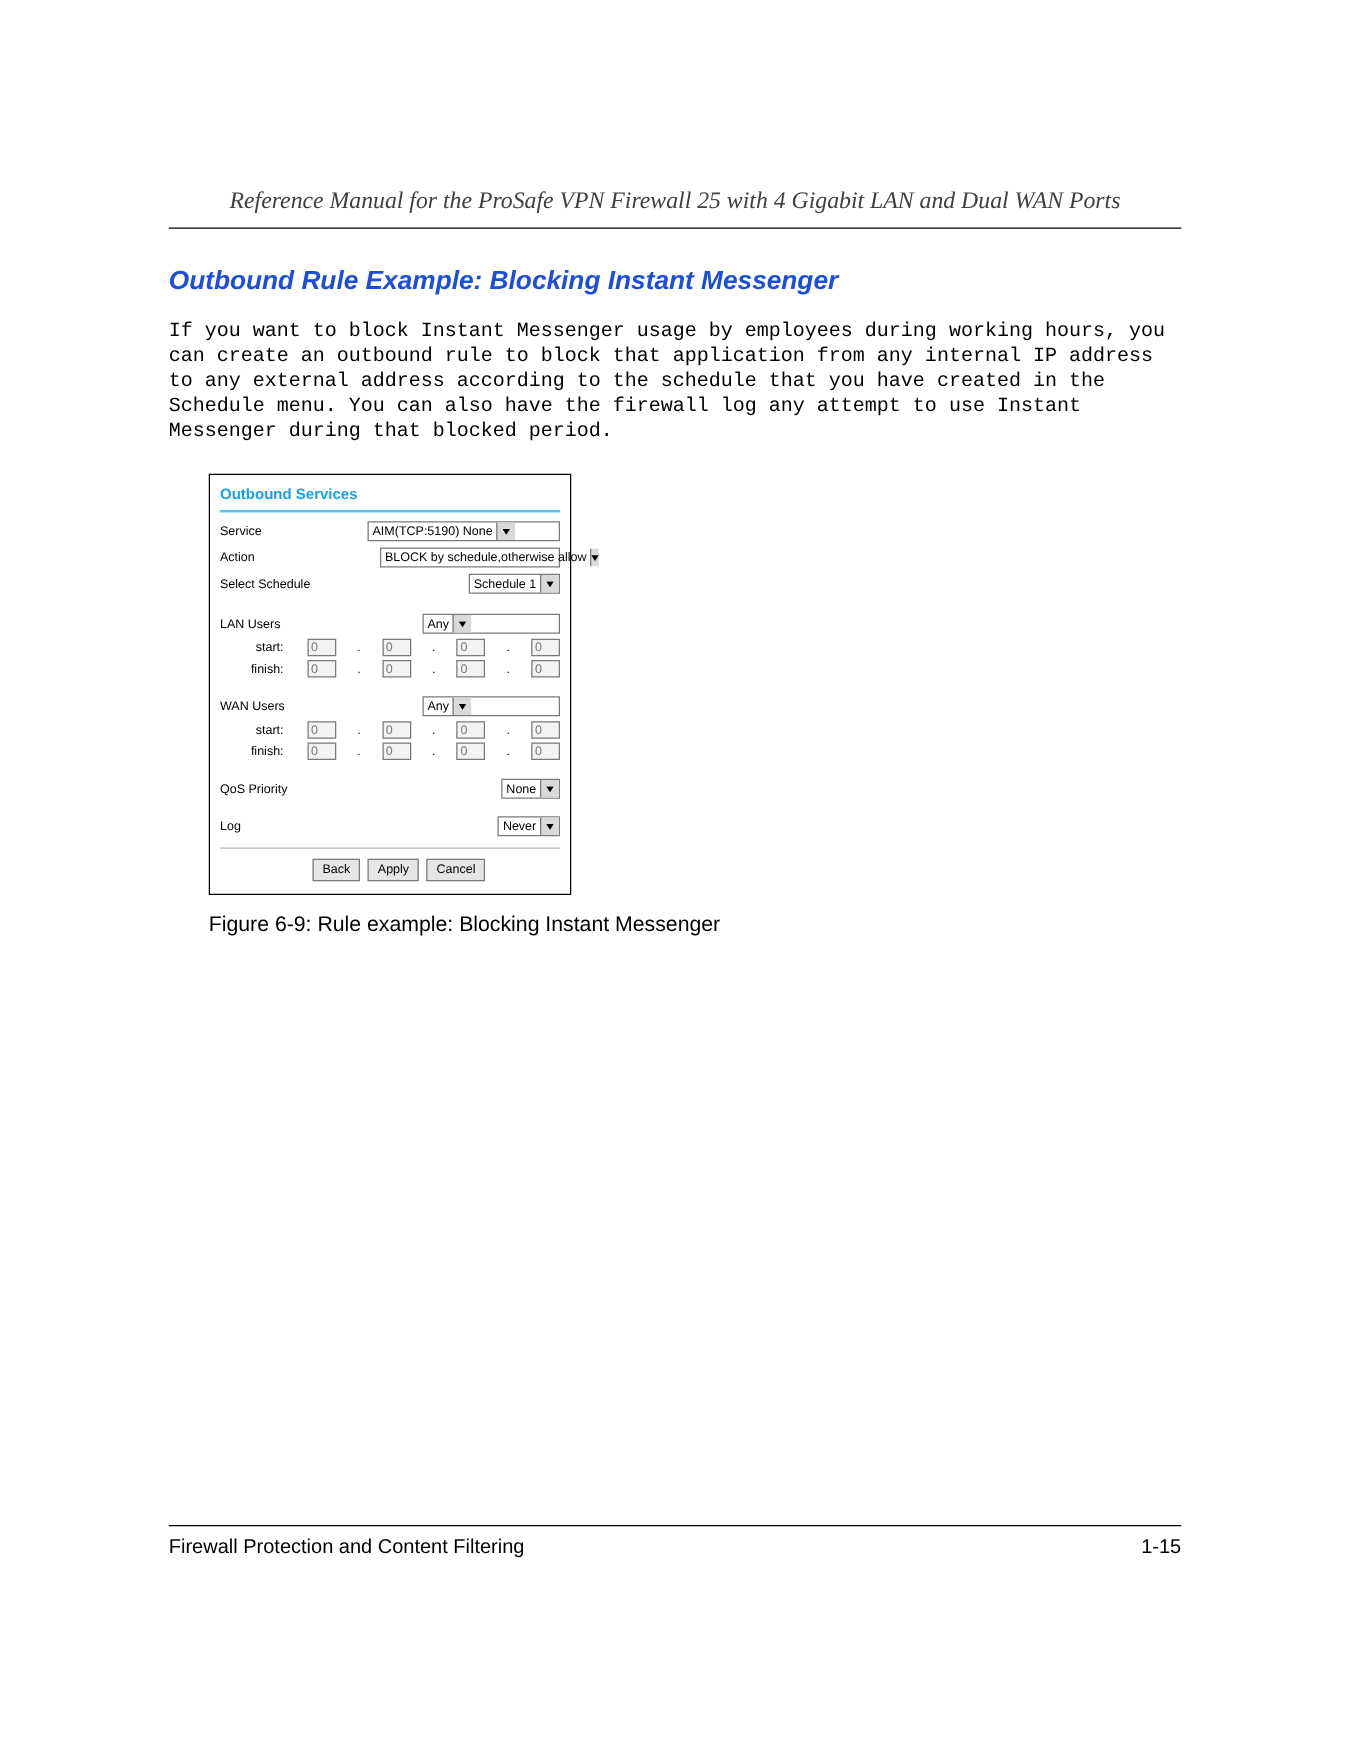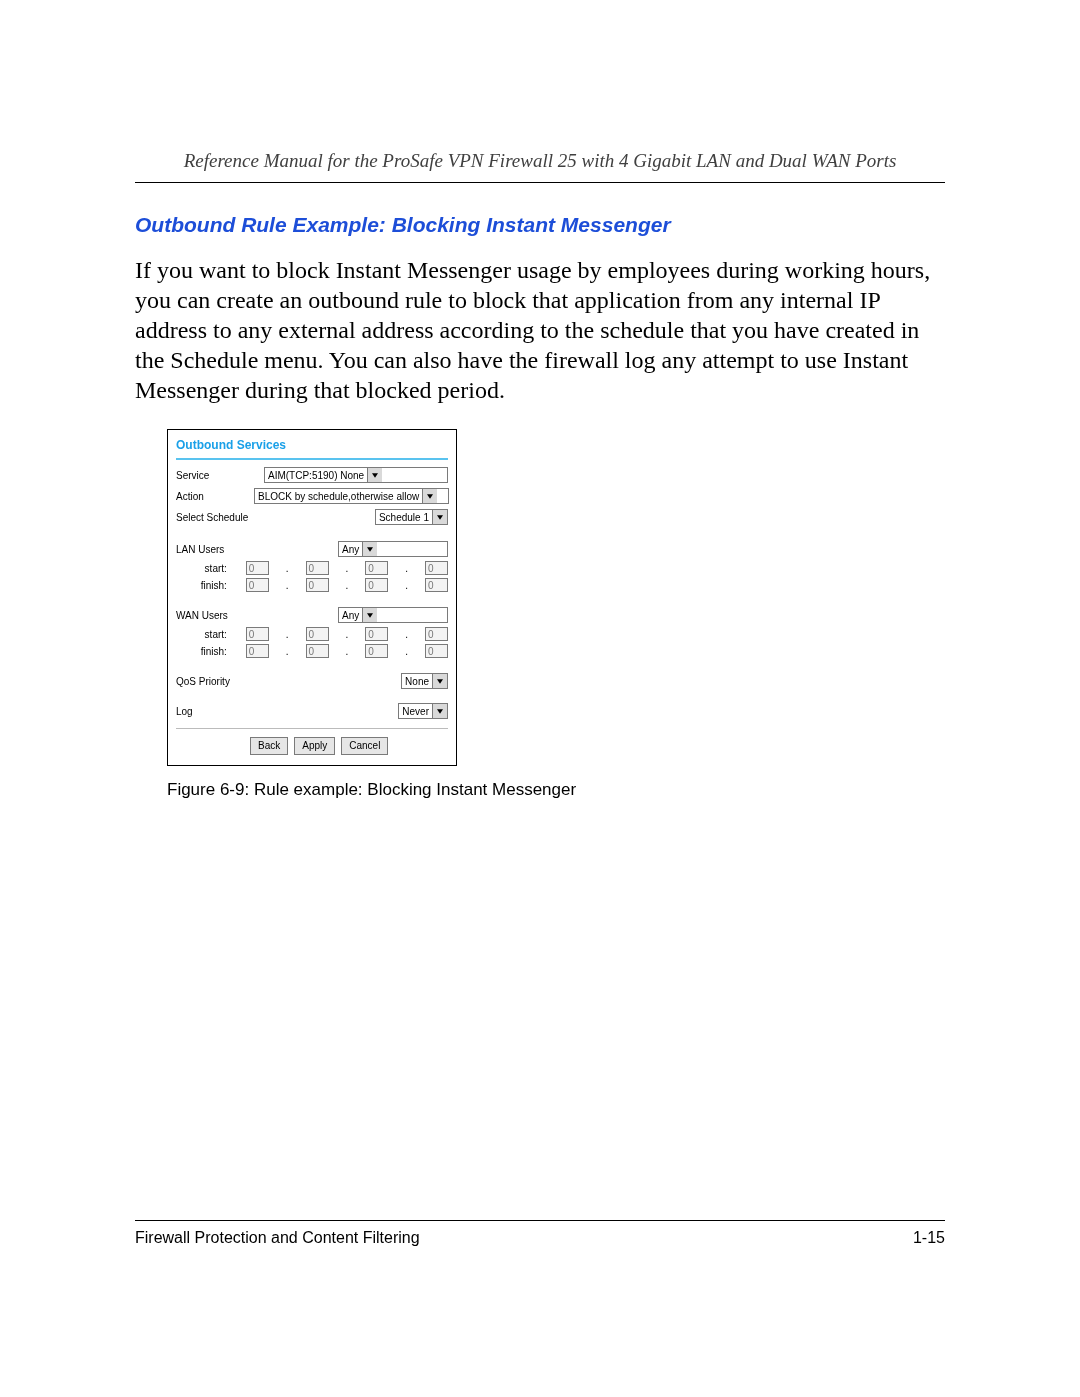--- a/index.html
+++ b/index.html
@@ -28,23 +28,24 @@
   }
   .section-title {
     font-family: Arial, Helvetica, sans-serif;
     font-style: italic;
     font-weight: bold;
     font-size: 21px;
     color: #1d4ed8;
     margin: 0 0 18px 0;
   }
   .body-text {
-    font-size: 24px;
+    font-size: 16px;
     line-height: 1.25;
     margin: 0 0 24px 0;
+    font-family: Liberation Mono, monospace;
   }
 
   
   .figure {
     margin: 0 0 10px 0;
     padding-left: 32px;
   }
   .ui-box {
     width: 290px;
     border: 1px solid #000;
@@ -192,35 +193,35 @@
   <p class="body-text">If you want to block Instant Messenger usage by employees during working hours, you can create an outbound rule to block that application from any internal IP address to any external address according to the schedule that you have created in the Schedule menu. You can also have the firewall log any attempt to use Instant Messenger during that blocked period.</p>
 
   <div class="figure">
     <div class="ui-box">
       <div class="ui-title">Outbound Services</div>
       <hr class="ui-sep">
 
       <div class="ui-row">
         <div class="ui-label">Service</div>
         <div class="ui-right">
-          <div class="ui-select" style="width:184px;">
+          <div class="ui-select" style="width:154px;">
             <span class="sel-text">AIM(TCP:5190) None</span>
             <span class="sel-btn">
                 <svg viewBox="0 0 8 6">
                   <polygon points="0,0 8,0 4,6" fill="#000"></polygon>
                 </svg>
               </span>
           </div>
         </div>
       </div>
 
       <div class="ui-row">
         <div class="ui-label">Action</div>
         <div class="ui-right">
-          <div class="ui-select" style="width:195px;">
+          <div class="ui-select" style="width:144px;">
             <span class="sel-text">BLOCK by schedule,otherwise allow</span>
             <span class="sel-btn">
                 <svg viewBox="0 0 8 6">
                   <polygon points="0,0 8,0 4,6" fill="#000"></polygon>
                 </svg>
               </span>
           </div>
         </div>
       </div>
 

